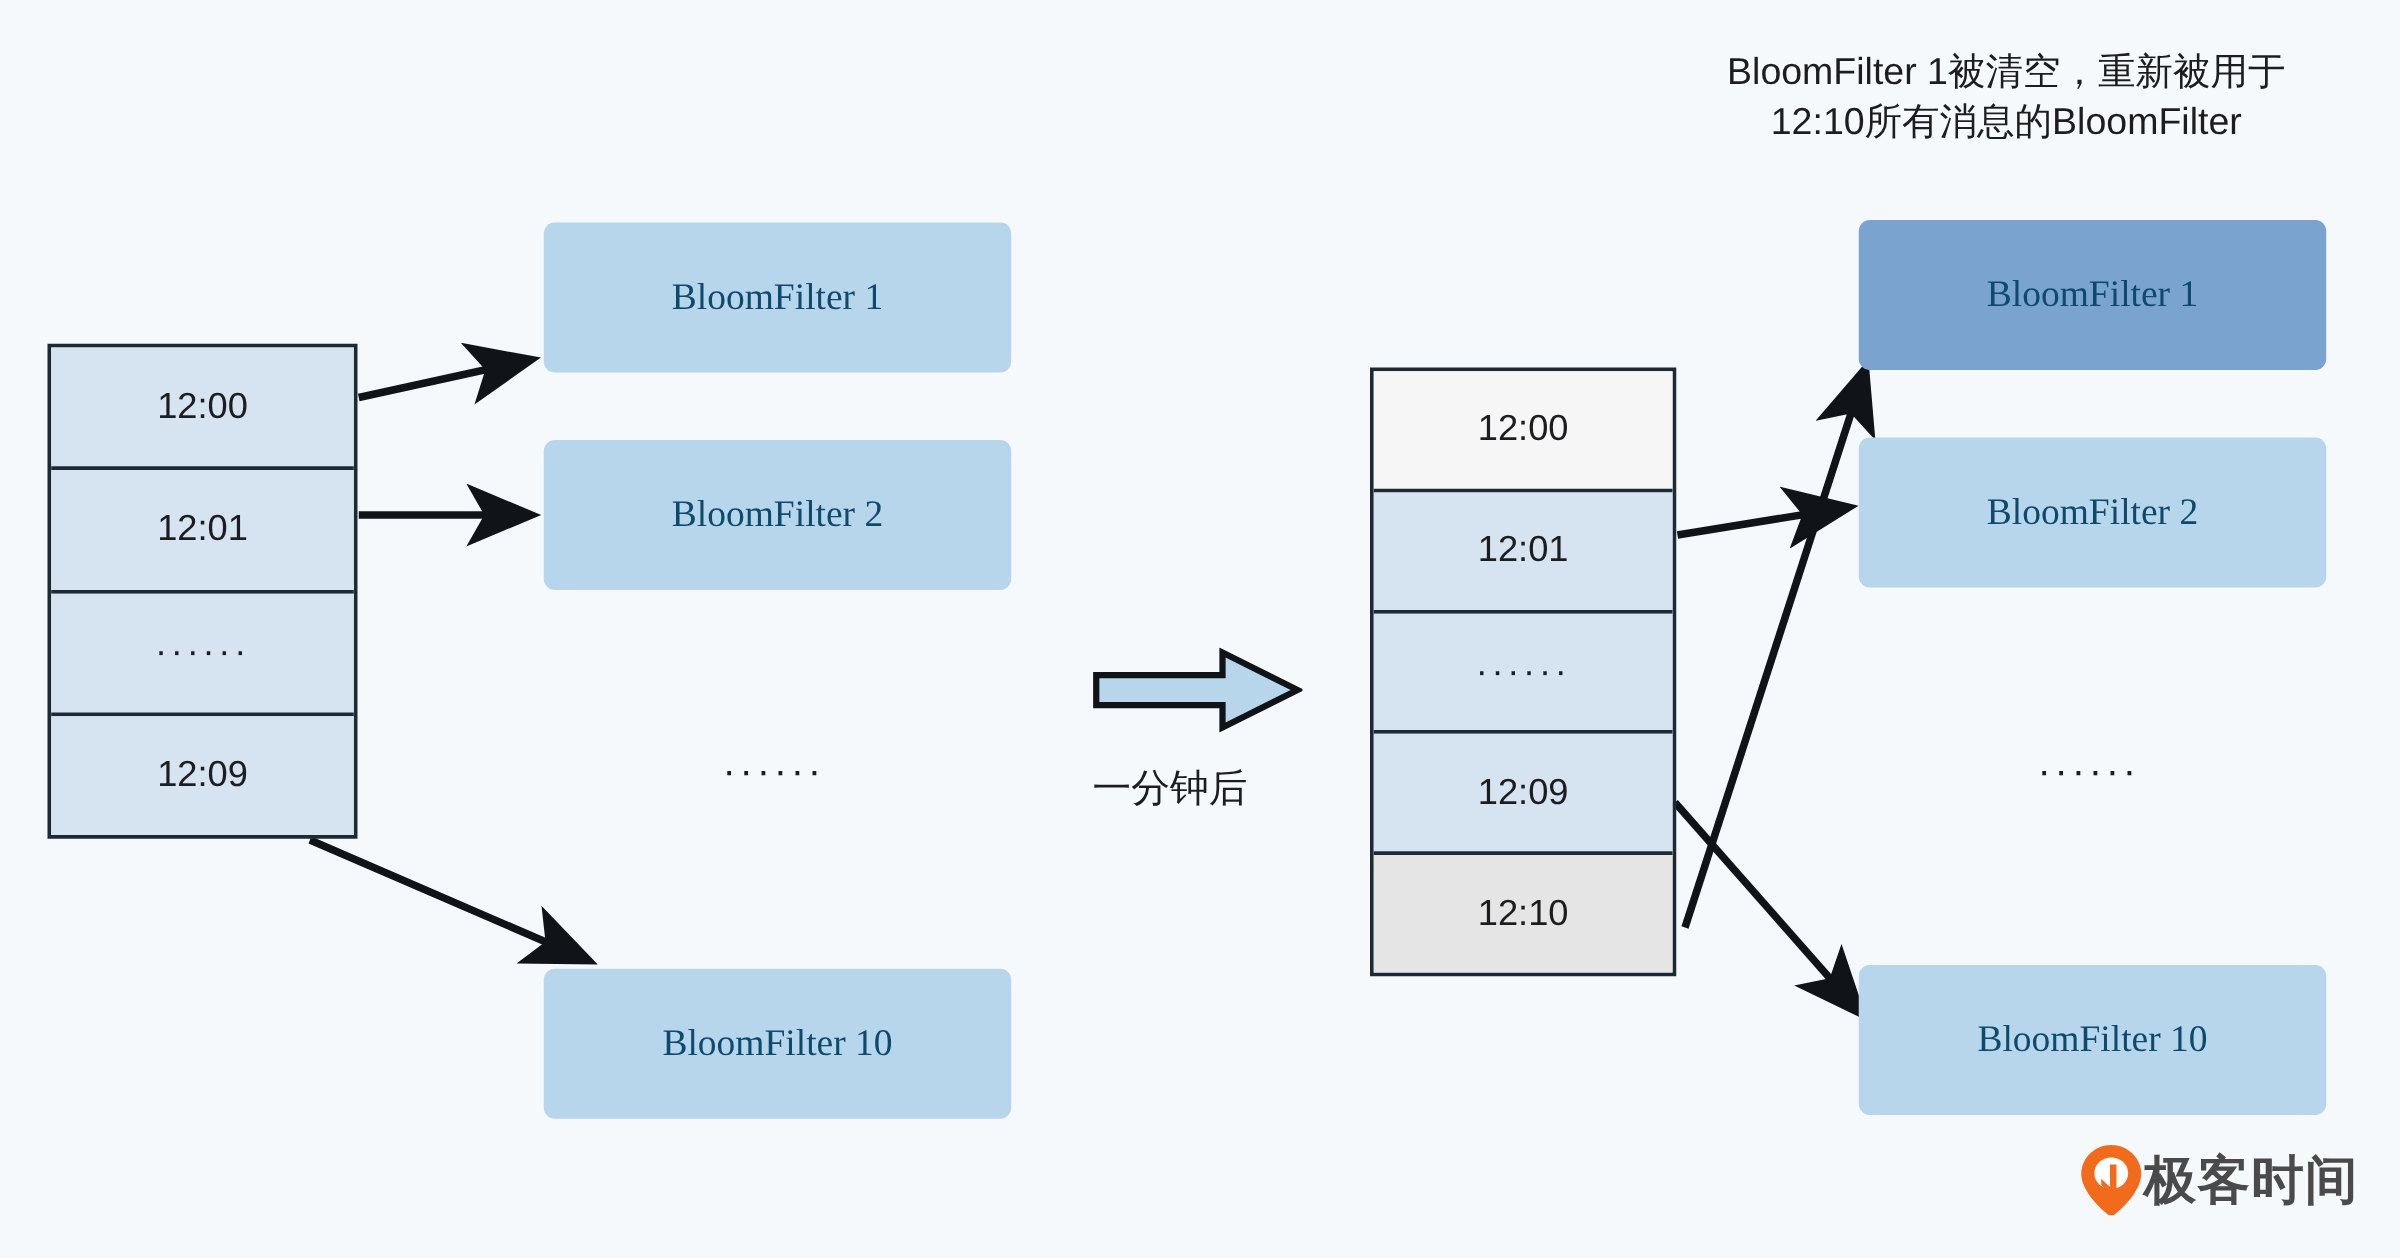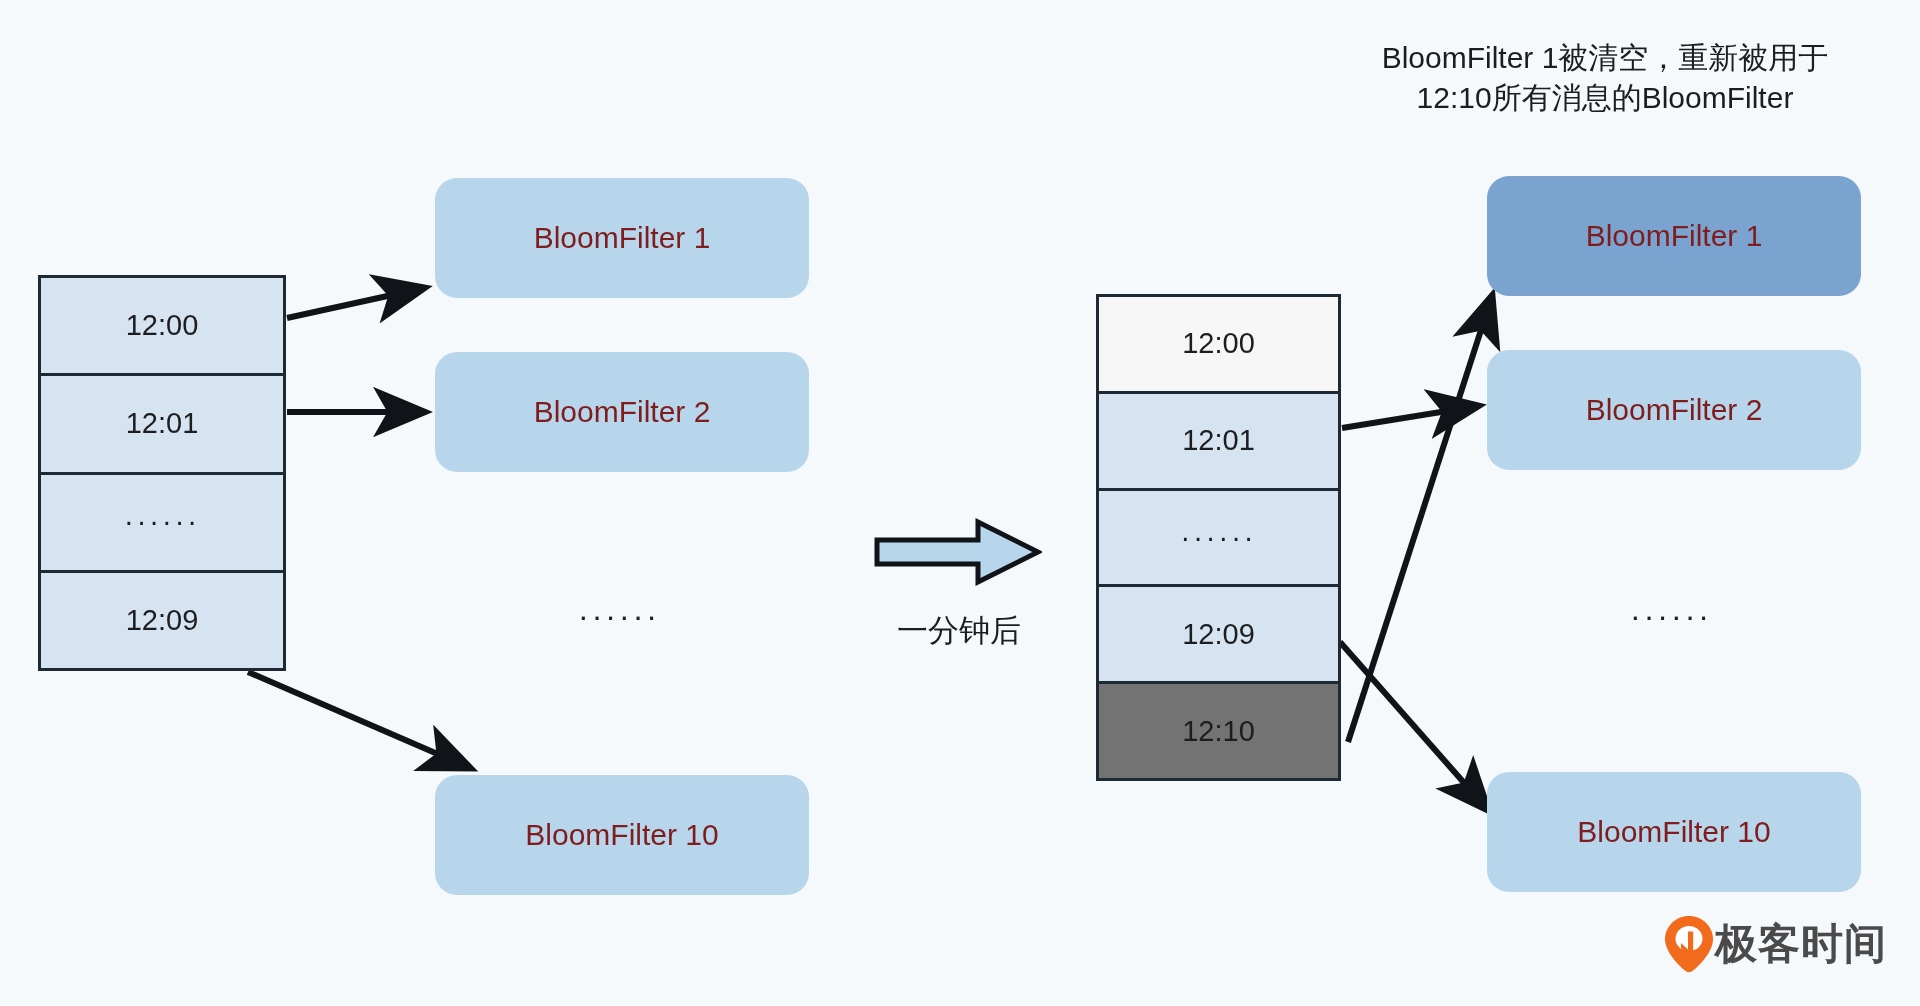--- a/index.html
+++ b/index.html
@@ -49,39 +49,40 @@
     align-items: center;
     justify-content: center;
     font-size: 29px;
     color: #1d1d1f;
     background: #d6e4f2;
     border-bottom: 3px solid #1d2a33;
     box-sizing: border-box;
   }
   .cell:last-child { border-bottom: none; }
   .cell.blank     { background: #f6f6f7; }
-  .cell.highlight { background: #737373; }
+  .cell.highlight { background: #e5e5e5; }
   .cell .dots {
     letter-spacing: 3px;
     font-size: 29px;
     line-height: 0.6;
   }
 
   
   .bf {
     position: absolute;
     width: 374px;
     height: 120px;
-    border-radius: 22px;
+    border-radius: 9px;
     background: #b7d5eb;
     display: flex;
     align-items: center;
     justify-content: center;
     font-size: 30px;
-    color: #7f1d1d;
+    color: #0c4a6e;
+    font-family: Liberation Serif, serif;
   }
   .bf.dark { background: #7ba3cf; }
 
   .bf-l1  { left: 435px;  top: 178px; }
   .bf-l2  { left: 435px;  top: 352px; }
   .bf-l10 { left: 435px;  top: 775px; }
   .bf-r1  { left: 1487px; top: 176px; }
   .bf-r2  { left: 1487px; top: 350px; }
   .bf-r10 { left: 1487px; top: 772px; }
 
@@ -102,21 +103,21 @@
     left: 874px;
     top: 518px;
     width: 168px;
     height: 68px;
   }
   .step-label {
     position: absolute;
     left: 874px;
     top: 610px;
     width: 170px;
-    text-align: center;
+    text-align: left;
     font-size: 31px;
     color: #1d1d1f;
   }
 
   
   #connectors {
     position: absolute;
     left: 0;
     top: 0;
     width: 1920px;

